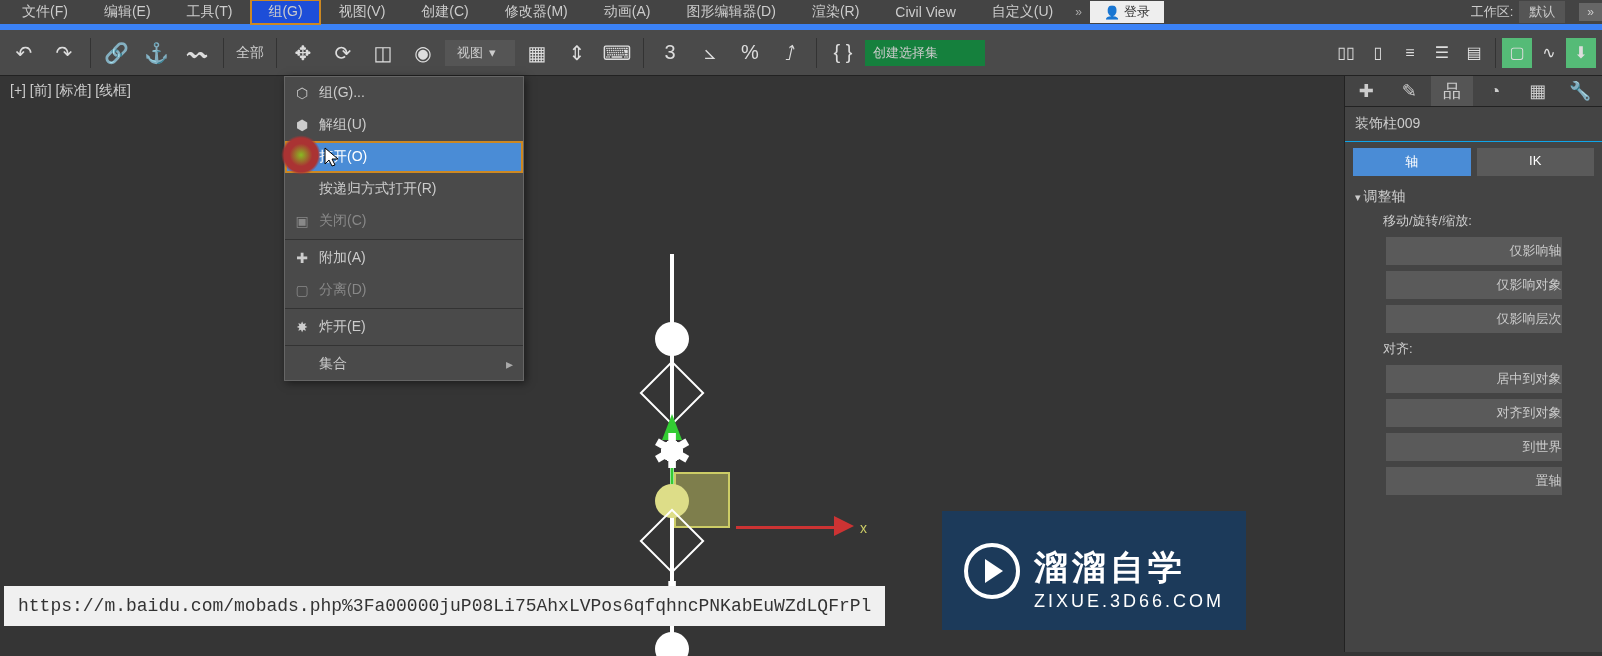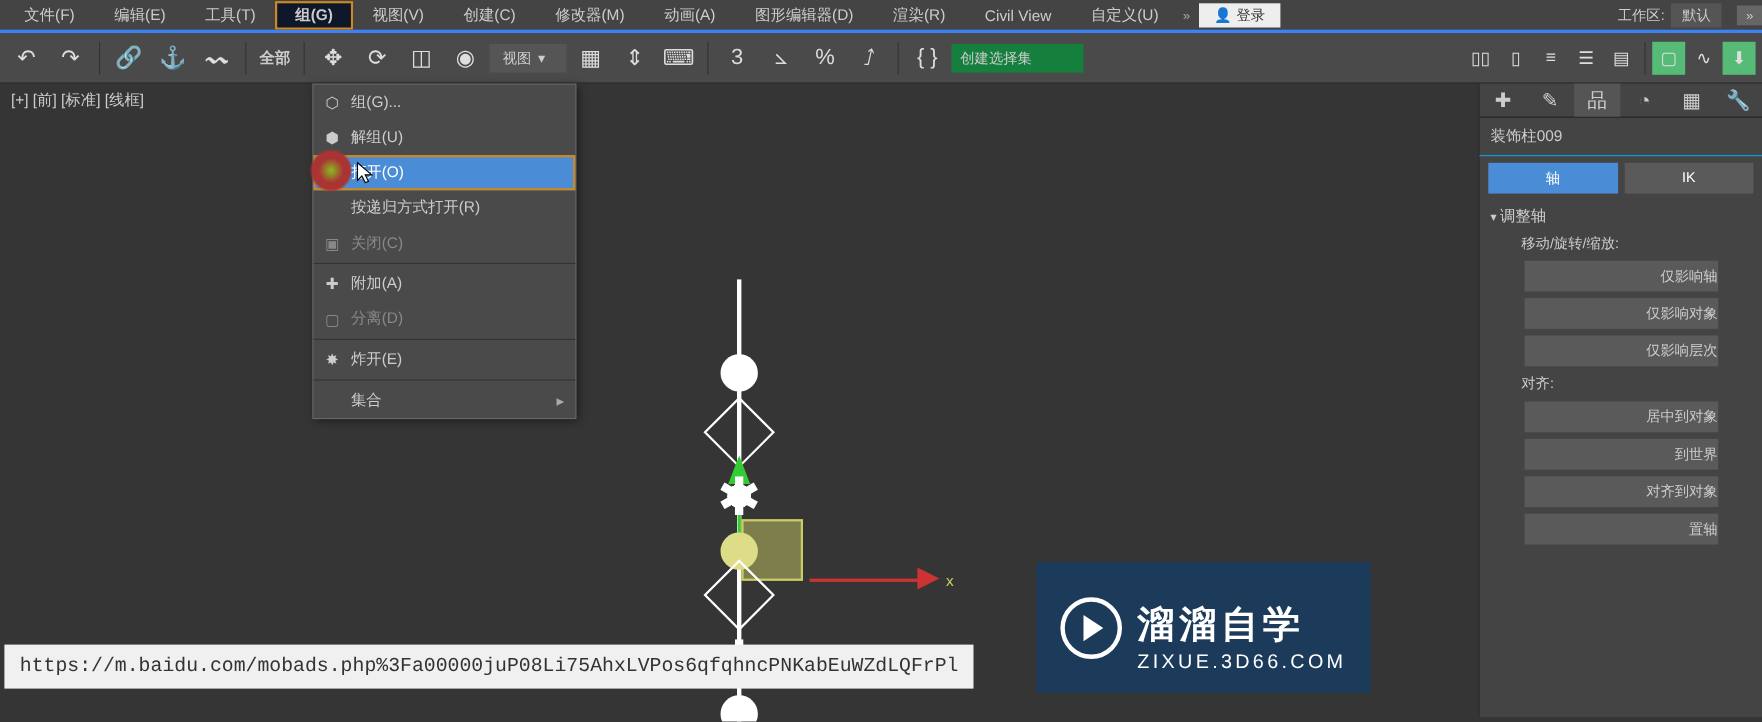--- a/index.html
+++ b/index.html
@@ -1,30 +1,30 @@
 <!DOCTYPE html>
 <html><head>
 <meta charset="utf-8">
 <style>
 * { margin: 0; padding: 0; box-sizing: border-box; font-family: "Microsoft YaHei", sans-serif; user-select: none; }
 body { background: #353535; color: #ccc; width: 1602px; height: 656px; overflow: hidden; position: relative; }
 
-.menubar { display: flex; align-items: center; height: 30px; background: #444; border-bottom: 3px solid #3b82f6; font-size: 14px; padding-left: 4px; }
+.menubar { display: flex; align-items: center; height: 30px; background: #444; border-bottom: 6px solid #3b82f6; font-size: 14px; padding-left: 4px; }
 .menubar .mitem { padding: 4px 18px; cursor: pointer; white-space: nowrap; }
-.menubar .mitem.open { background: #0f172a; outline: 2px solid #c82; outline-offset: -2px; font-weight: bold; }
+.menubar .mitem.open { background: #1d4ed8; outline: 2px solid #c82; outline-offset: -2px; }
 .menubar .expand { margin-left: 4px; font-size: 12px; color: #aaa; cursor: pointer; }
 .menubar .login { display: flex; align-items: center; gap: 4px; margin-left: 8px; background: #eee; color: #333; padding: 2px 14px; height: 22px; font-size: 13px; }
 .menubar .wkspace { margin-left: auto; display: flex; align-items: center; gap: 6px; padding: 0 10px; font-size: 13px; }
 .menubar .wkspace .sel { background: #555; padding: 2px 10px; }
 .menubar .expbtn { background: #666; padding: 2px 8px; margin-left: 4px; font-size: 12px; }
 
 .toolbar { display: flex; align-items: center; height: 46px; background: #4a4a4a; border-bottom: 1px solid #222; padding: 0 6px; gap: 4px; }
 .tbtn { width: 36px; height: 36px; display: flex; align-items: center; justify-content: center; color: #ddd; cursor: pointer; font-size: 20px; }
 .tsep { width: 1px; height: 30px; background: #333; margin: 0 4px; }
-.tlabel { font-size: 14px; padding: 0 4px; font-weight: bold; }
+.tlabel { font-size: 14px; padding: 0 4px; }
 .tsel { background: #555; padding: 4px 12px; font-size: 13px; min-width: 70px; display: flex; align-items: center; gap: 6px; }
 .tinput { background: #15803d; padding: 4px 8px; font-size: 13px; width: 120px; }
 .right-tb { margin-left: auto; display: flex; gap: 2px; }
 .right-tb .tbtn { width: 30px; height: 30px; font-size: 16px; }
 .right-tb .tbtn.active { background: #5b7; }
 
 .main { position: relative; height: 576px; display: flex; }
 .viewport { flex: 1; position: relative; background: #353535; }
 .vp-label { position: absolute; top: 6px; left: 10px; font-size: 14px; color: #ccc; }
 
@@ -235,19 +235,19 @@
       <div class="sbtn">轴</div>
       <div class="sbtn gray">IK</div>
     </div>
     <div class="section">调整轴</div>
     <div class="subhdr">移动/旋转/缩放:</div>
     <div class="pbtn">仅影响轴</div>
     <div class="pbtn">仅影响对象</div>
     <div class="pbtn">仅影响层次</div>
     <div class="subhdr">对齐:</div>
     <div class="pbtn">居中到对象</div>
+    <div class="pbtn">对齐到对象</div>
     <div class="pbtn">到世界</div>
-    <div class="pbtn">对齐到对象</div>
     <div class="pbtn">置轴</div>
   </div>
 </div>
 
 <div class="urlbar">https://m.baidu.com/mobads.php%3Fa00000juP08Li75AhxLVPos6qfqhncPNKabEuWZdLQFrPl</div>
 
 </body></html>

